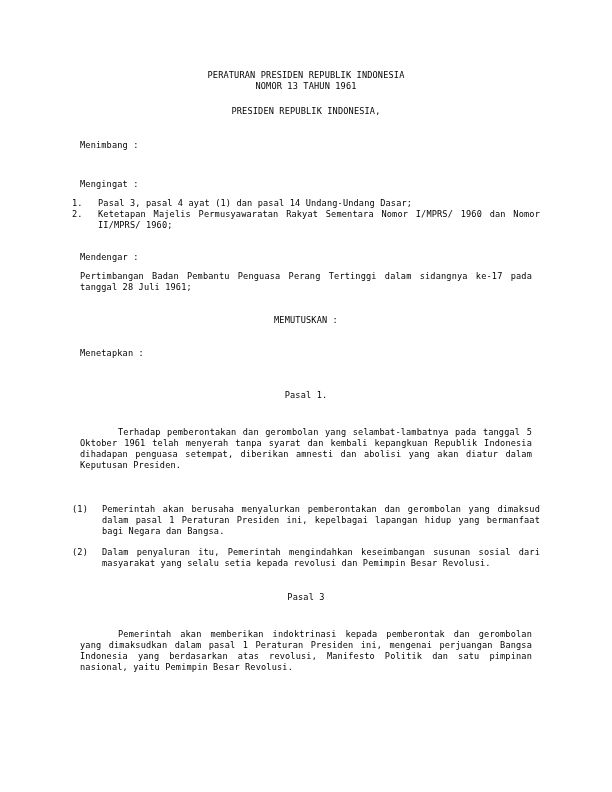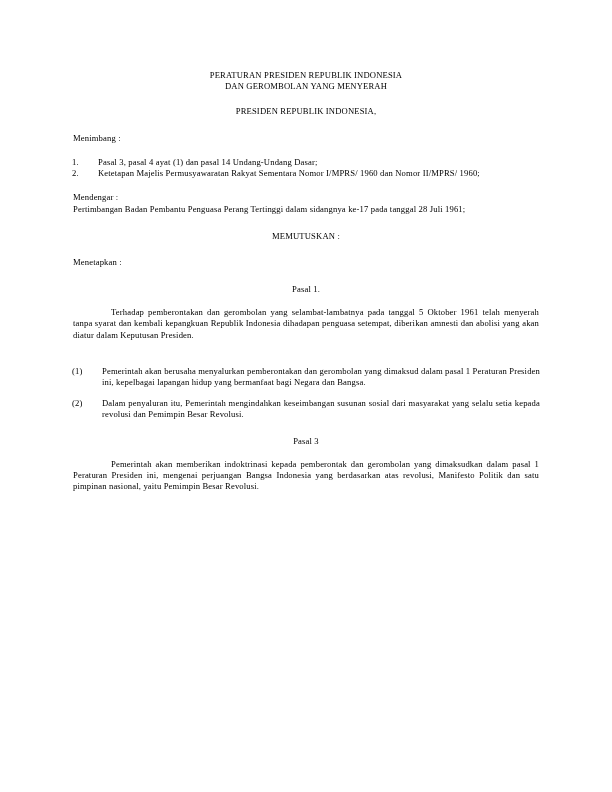--- a/index.html
+++ b/index.html
@@ -12,21 +12,20 @@
     background: #ffffff;
     font-family: "DejaVu Sans Mono", monospace;
     color: #000000;
   }
   .page {
     position: relative;
     width: 612px;
     height: 792px;
     box-sizing: border-box;
     padding: 62px 72px 40px 72px;
-    font-family: Liberation Serif, serif;
   }
   .doc {
     font-size: 8.6px;
     line-height: 11.2px;
     letter-spacing: 0.15px;
   }
   .center {
     text-align: center;
   }
   .just {
@@ -57,46 +56,47 @@
   .numrow .txt {
     flex: 1 1 auto;
     text-align: justify;
   }
   .indent-first {
     text-indent: 38px;
   }
   .heading {
     text-align: center;
   }
-  p { margin: 1px; }
+  p { margin: 8px; }
 </style>
 </head>
 <body>
 
 <div class="page">
   <div class="doc">
 
     <div class="title-block center">
       <div>PERATURAN PRESIDEN REPUBLIK INDONESIA</div>
-      <div>DAN GEROMBOLAN YANG MENYERAH</div>
+      <div>NOMOR 13 TAHUN 1961</div>
     </div>
 
     <div class="gap-lg"></div>
 
     <div class="center">PRESIDEN REPUBLIK INDONESIA,</div>
 
     <div class="gap-lg"></div>
 
     <div>
       <p class="label">Menimbang :</p>
     </div>
 
     <div class="gap-md"></div>
 
     <div>
+      <p class="label">Mengingat :</p>
       <div class="numrow">
         <span class="num">1.</span>
         <span class="txt">Pasal 3, pasal 4 ayat (1) dan pasal 14 Undang-Undang Dasar;</span>
       </div>
       <div class="numrow">
         <span class="num">2.</span>
         <span class="txt">Ketetapan Majelis Permusyawaratan Rakyat Sementara Nomor I/MPRS/ 1960 dan Nomor II/MPRS/ 1960;</span>
       </div>
     </div>
 

